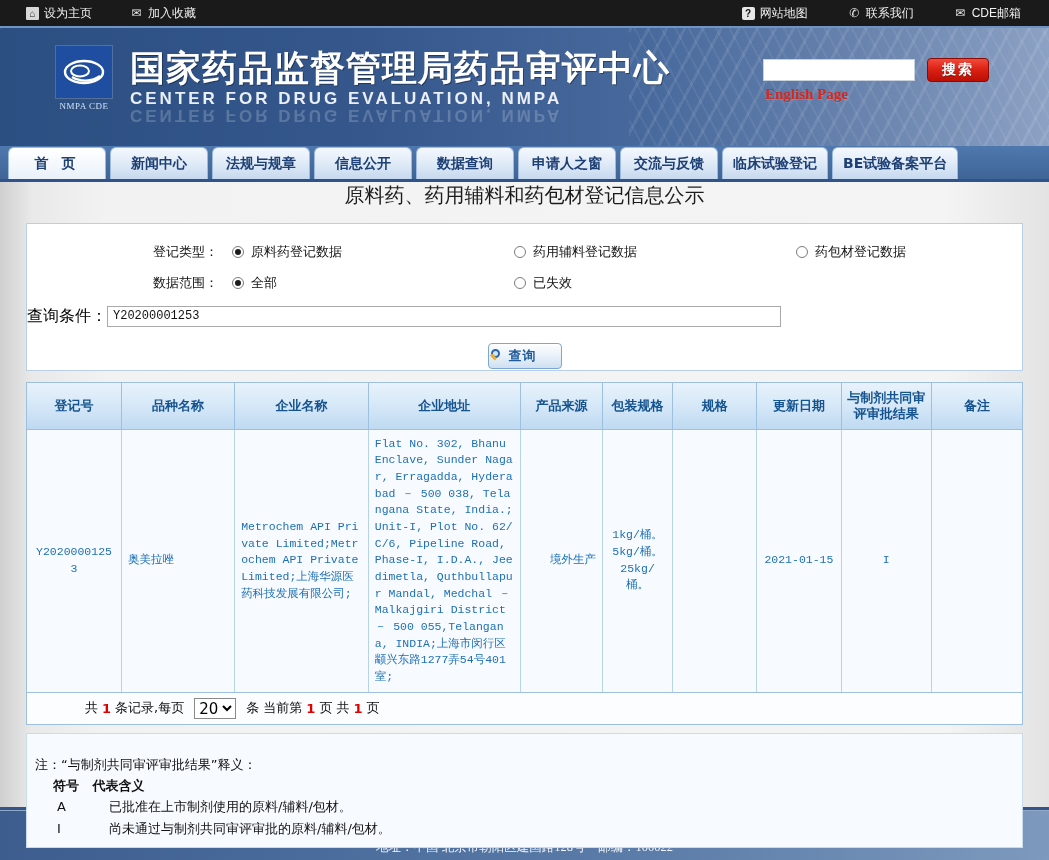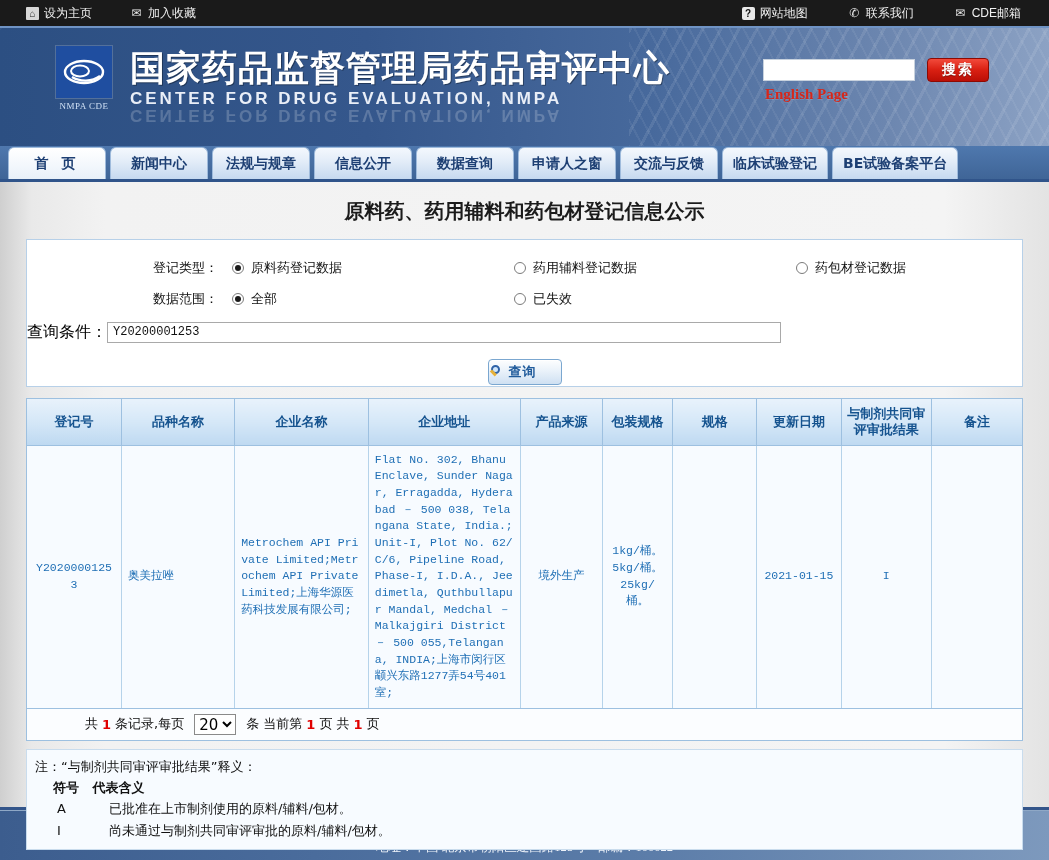--- a/index.html
+++ b/index.html
@@ -128,22 +128,22 @@
   }
 
   
   .page {
     background: linear-gradient(to right,#cfcfcf 0%, #e9e9e9 3%, #f2f2f2 10%, #f4f4f4 90%, #e3e3e3 100%);
     height: 625px;
     padding: 0 10px;
     position: relative;
   }
   .page-title {
-    text-align:center; font-size: 20px; font-weight:700; color:#1b1b1b;
-    padding: 16px 0 14px 0;
+    text-align:center; font-size: 20px; font-weight:400; color:#1b1b1b;
+    padding: 0 0 14px 0;
     font-family:"DejaVu Sans", sans-serif;
   }
 
   .panel {
     background:#fff; border:1px solid #b7d0e8;
     margin: 0 16px;
     height: 148px;
     position:relative;
   }
   .frow { display:flex; align-items:center; height: 31px; font-size: 13px; }
@@ -211,21 +211,21 @@
     vertical-align: middle;
     background:#f7fbff;
     line-height: 1.45;
     word-break: break-all;
   }
   table.grid td:last-child { border-right:none; }
   td.c-reg { width: 92px; text-align:center; }
   td.c-name { width: 110px; text-align:left; font-family:"DejaVu Sans", sans-serif; font-size:12px;}
   td.c-corp { width: 130px; text-align:left; }
   td.c-addr { width: 148px; text-align:left; }
-  td.c-src  { width: 80px; text-align:center; font-family:"DejaVu Sans", sans-serif; font-size:12px;}
+  td.c-src  { width: 80px; text-align:right; font-family:"DejaVu Sans", sans-serif; font-size:12px;}
   td.c-pack { width: 68px; text-align:center; font-family:"DejaVu Sans", sans-serif; font-size:12px;}
   td.c-spec { width: 82px; text-align:center; }
   td.c-date { width: 82px; text-align:center; }
   td.c-res  { width: 88px; text-align:center; }
   td.c-memo { width: 88px; text-align:center; }
   .row-tall td { height: 226px; }
 
   
   .pager {
     margin: 0 16px; border:1px solid #9dc0e0; border-top:none;
@@ -237,21 +237,21 @@
   .pager .red { color:#e00000; font-weight:700; }
   .pager select {
     height: 21px; font-size: 15px; margin: 0 6px;
     font-family:"DejaVu Sans", sans-serif;
     border:1px solid #8a8a8a; background:#fff;
   }
 
   
   .notes {
     margin: 8px 16px 0 16px; border:1px solid #c9dced; background:#f7fbff;
-    padding: 6px 8px 8px 8px;
+    padding: 20px 8px 8px 8px;
     font-size: 13px; color:#111; font-family:"DejaVu Sans", sans-serif;
     line-height: 1.65;
   }
   .notes .nt-head { font-weight:400; }
   .notes .nt-cols { font-weight:700; padding-left: 18px; }
   .notes .nt-row { padding-left: 22px; display:flex; }
   .notes .nt-sym { width: 52px; }
 
   
   .footer {

